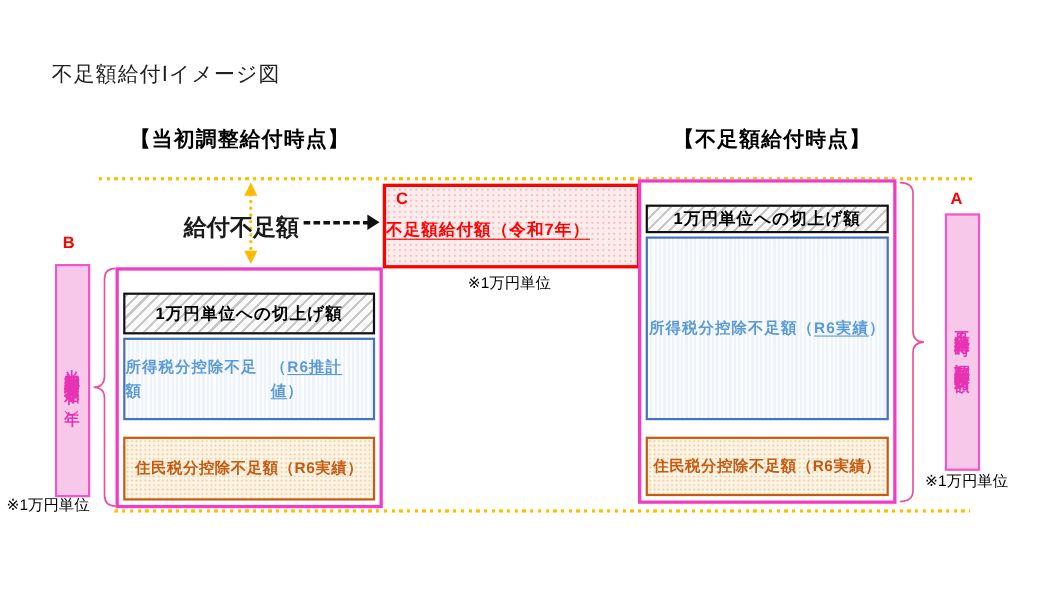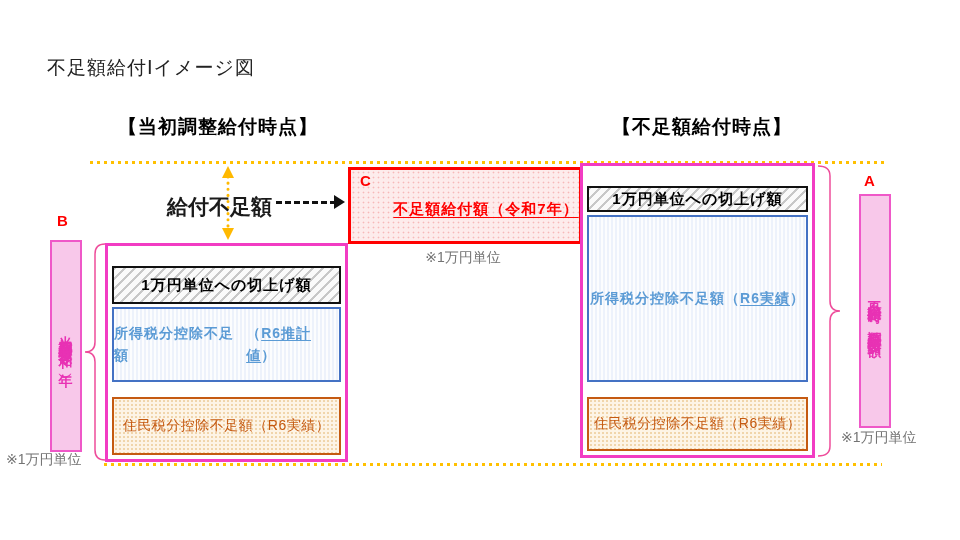--- a/index.html
+++ b/index.html
@@ -20,29 +20,29 @@
 
   .gap-label{left:160px;top:193px;width:112px;text-align:right;font-size:21px;font-weight:bold;}
   .dash-arrow{left:276px;top:201px;width:60px;border-top:3px dashed #111;}
   .dash-arrow .head{position:absolute;left:58px;top:-9px;width:0;height:0;
     border-left:11px solid #111;border-top:7px solid transparent;border-bottom:7px solid transparent;}
 
   
   .box-c{left:348px;top:167px;width:234px;height:77px;box-sizing:border-box;
     border:3px solid #FF0000;background-color:#fdecec;
     background-image:radial-gradient(#f6b9b9 0.9px,transparent 1.05px);background-size:5px 5px;
-    display:flex;align-items:center;justify-content:center;padding-left:42px;}
+    display:flex;align-items:center;justify-content:flex-start;}
   .box-c .c-text{font-size:15px;font-weight:bold;color:#FF0000;letter-spacing:1px;
     text-decoration:underline;text-underline-offset:3px;margin-top:8px;}
   .letter{font-size:15px;font-weight:bold;color:#FF0000;}
   .letter.c{left:360px;top:172px;}
   .letter.b{left:57px;top:212px;}
   .letter.a{left:864px;top:172px;}
 
-  .note{font-size:14px;color:#737373;}
+  .note{font-size:14px;color:#000000;}
   .note.c-note{left:348px;top:249px;width:230px;text-align:center;}
   .note.b-note{left:6px;top:451px;}
   .note.a-note{left:841px;top:429px;}
 
   
   .column{box-sizing:border-box;border:3px solid #F23CC3;background:#fff;
     display:flex;flex-direction:column;padding:4px;gap:3px;}
   .column.left{left:105px;top:243px;width:243px;height:219px;}
   .column.right{left:580px;top:163px;width:235px;height:295px;}
 
@@ -56,21 +56,21 @@
 
   .blue-box{box-sizing:border-box;flex:1;border:2px solid #4472C4;
     background-color:#edf2fb;
     background-image:repeating-linear-gradient(90deg,rgba(255,255,255,.85) 0 2px,transparent 2px 4px);
     display:flex;flex-direction:row;align-items:center;justify-content:center;
     font-size:14px;font-weight:bold;color:#5B9BD5;line-height:1.55;letter-spacing:1px;}
   .orange-box{box-sizing:border-box;border:2px solid #C55A11;
     background-color:#fdf4e6;
     background-image:radial-gradient(#f0d5ab 0.8px,transparent 0.95px);background-size:4px 4px;
     display:flex;align-items:center;justify-content:center;
-    font-size:14px;font-weight:normal;color:#C55A11;letter-spacing:0.5px;margin-top:12px;}
+    font-size:14px;font-weight:bold;color:#C55A11;letter-spacing:0.5px;margin-top:12px;}
   .column.left .orange-box{height:58px;}
   .column.right .orange-box{height:54px;}
   .ul{text-decoration:underline;text-underline-offset:2px;}
 
   
   .vlabel{box-sizing:border-box;background:#f8c8ea;border:2px solid #ef58c8;
     writing-mode:vertical-rl;text-orientation:upright;
     display:flex;align-items:center;justify-content:center;
     font-size:14px;font-weight:bold;color:#E832B4;letter-spacing:2px;}
   .vlabel.b{left:50px;top:240px;width:32px;height:212px;}

